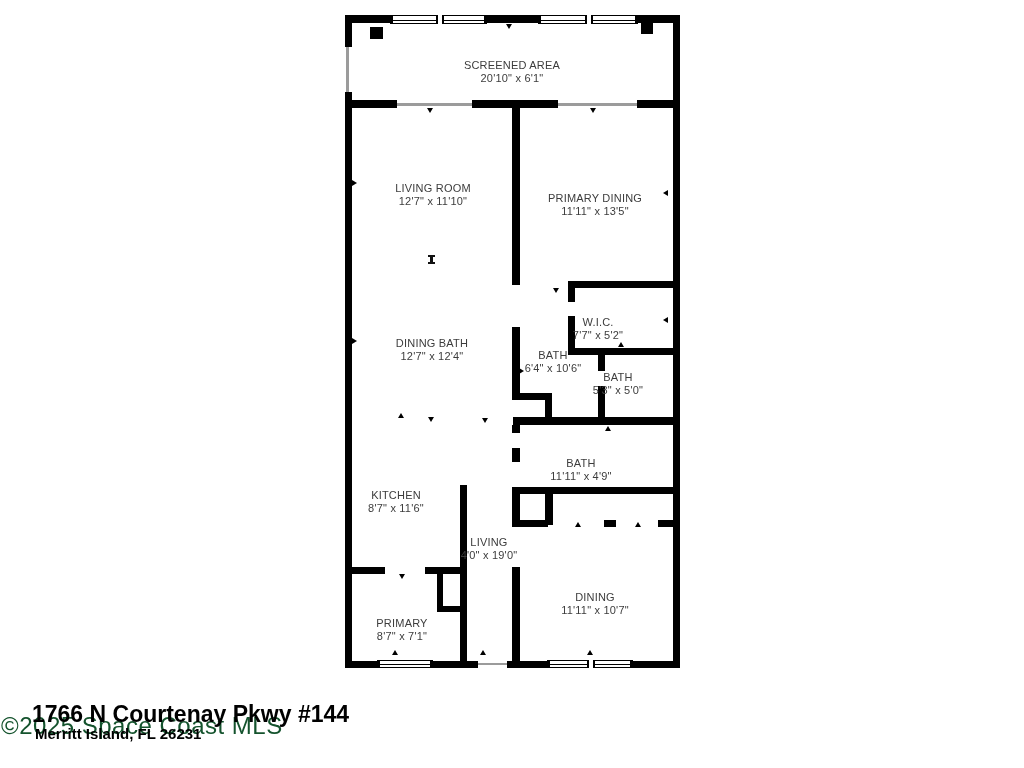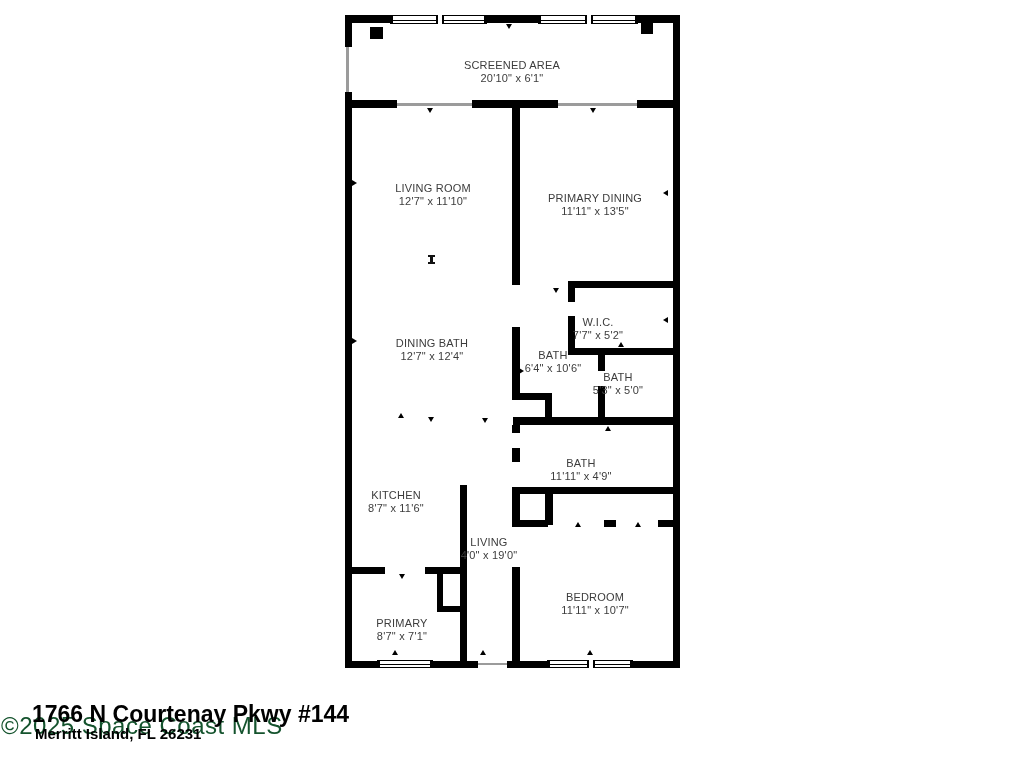--- a/index.html
+++ b/index.html
@@ -159,20 +159,20 @@
   </div>
   <div class="lbl" style="left:489px;top:536px">
     <div>LIVING</div>
     <div>4'0" x 19'0"</div>
   </div>
   <div class="lbl" style="left:402px;top:617px">
     <div>PRIMARY</div>
     <div>8'7" x 7'1"</div>
   </div>
   <div class="lbl" style="left:595px;top:591px">
-    <div>BEDROOM</div>
+    <div>DINING</div>
     <div>11'11" x 10'7"</div>
   </div>
 </div>
 
 <div class="wm">©2025 Space Coast MLS</div>
 <div class="addr1">1766 N Courtenay Pkwy #144</div>
 <div class="addr2">Merritt Island, FL 26231</div>
 
 </body></html>

